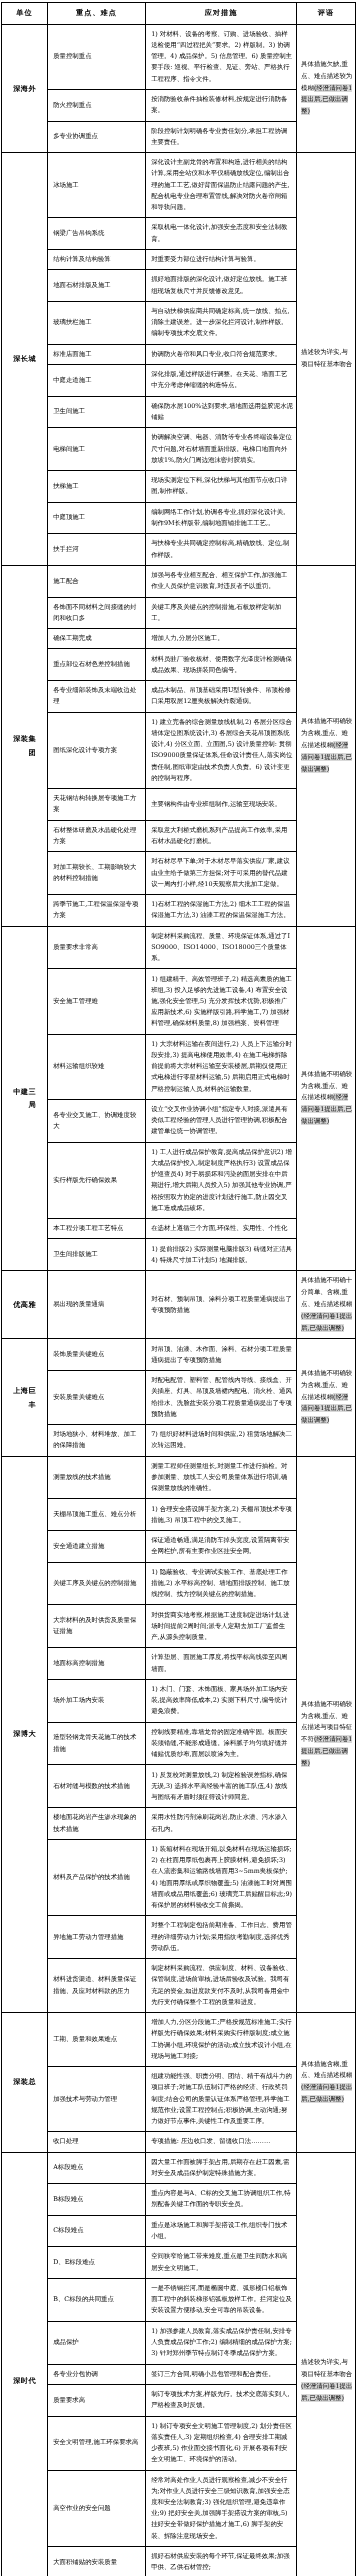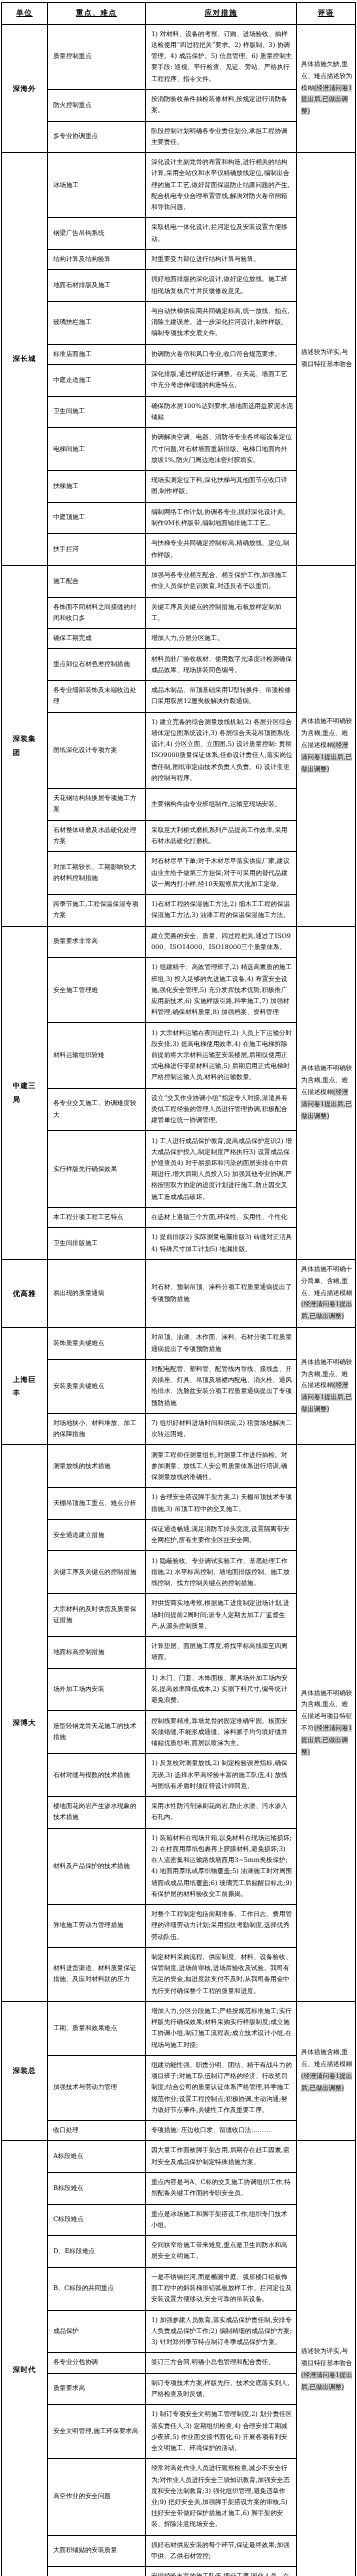--- a/index.html
+++ b/index.html
@@ -7,22 +7,22 @@
   .page{width:357px;margin:0 auto;padding:1px 0;}
   table{border-collapse:collapse;table-layout:fixed;width:355px;margin:1px;
     border:1px solid #000;}
   col.c-unit{width:46px;}
   col.c-point{width:98px;}
   col.c-measure{width:151px;}
   col.c-remark{width:59px;}
   th,td{border:0.5px solid #000;vertical-align:middle;
     font-size:6.4px;line-height:1.75;word-break:break-all;}
   thead th{font-size:7.2px;font-weight:bold;text-align:center;padding:4.1px 1px;
-    letter-spacing:1px;text-decoration:underline;}
-  td.unit-cell{font-size:7.2px;font-weight:bold;text-align:left;
+    letter-spacing:1px;}
+  td.unit-cell{font-size:7.2px;font-weight:bold;text-align:right;
     padding:2.1px 10.8px;letter-spacing:0.5px;line-height:1.9;}
   td.point-cell{padding:4.1px 3.1px 4.1px 5.2px;}
   td.measure-cell{padding:4.1px 3.1px 4.1px 5.2px;}
   td.remark-cell{padding:4.1px 2.1px 4.1px 4.1px;vertical-align:middle;line-height:1.85;}
   td.remark-cell .hl{background:#d9d9d9;}
 </style>
 </head>
 <body>
 
 <div class="page">
@@ -57,21 +57,21 @@
           <td class="measure-cell">阶段控制计划明确各专业责任划分,承担工程协调主要责任。</td>
         </tr>
         <tr>
           <td class="unit-cell" rowspan="12">深长城</td>
           <td class="point-cell">冰场施工</td>
           <td class="measure-cell">深化设计主副龙骨的布置和构造,进行相关的结构计算,采用全站仪和水平仪精确放线定位,编制出合理的施工工艺,做好背面保温防止结露问题的产生,配合机电专业合理布置管线,解决对防火卷帘闸箱和导轨问题。</td>
           <td class="remark-cell" rowspan="12"><span>描述较为详实,与项目特征基本吻合</span></td>
         </tr>
         <tr>
           <td class="point-cell">钢梁广告吊钩系统</td>
-          <td class="measure-cell">采取机电一体化设计,拦河定位及安装设置方便移动。</td>
+          <td class="measure-cell">采取机电一体化设计,加强安全态度和安全法制教育。</td>
         </tr>
         <tr>
           <td class="point-cell">结构计算及结构验算</td>
           <td class="measure-cell">对重要受力部位进行结构计算与验算。</td>
         </tr>
         <tr>
           <td class="point-cell">地面石材排版及施工</td>
           <td class="measure-cell">抓好地面排版的深化设计,做好定位放线。施工班组现场复核尺寸并反馈修改意见。</td>
         </tr>
         <tr>
@@ -144,21 +144,21 @@
           <td class="point-cell">对加工期较长、工期影响较大的材料控制措施</td>
           <td class="measure-cell">对石材尽早下单;对于木材尽早落实供应厂家,建议由业主给予做第三方担保;对于可采用的替代品建议一周内打小样,经10天观察后大批加工定做。</td>
         </tr>
         <tr>
           <td class="point-cell">跨季节施工,工程保温保湿专项方案</td>
           <td class="measure-cell">1)石材工程的保湿施工方法,2) 细木工工程的保温保湿施工方法,3) 油漆工程的保温保湿施工方法。</td>
         </tr>
         <tr>
           <td class="unit-cell" rowspan="7">中建三局</td>
           <td class="point-cell">质量要求非常高</td>
-          <td class="measure-cell">建立完善的安全、质量、四过程把关,通过了ISO9000、ISO14000、ISO18000三个质量体系。</td>
+          <td class="measure-cell">制定材料采购流程、质量、环境保证体系,通过了ISO9000、ISO14000、ISO18000三个质量体系。</td>
           <td class="remark-cell" rowspan="7"><span>具体措施不明确较为含糊,重点、难点描述模糊</span><span class="hl">(经澄清问卷1提出后,已做出调整)</span></td>
         </tr>
         <tr>
           <td class="point-cell">安全施工管理难</td>
           <td class="measure-cell">1) 组建精干、高效管理班子,2) 精选高素质的施工班组,3) 投入足够的先进施工设备,4) 布置安全设施,强化安全管理,5) 充分发挥技术优势,积极推广应用新技术,6) 实施样版引路,科学施工,7) 加强材料管理,确保材料质量,8) 加强档案、资料管理</td>
         </tr>
         <tr>
           <td class="point-cell">材料运输组织较难</td>
           <td class="measure-cell">1) 大宗材料运输在夜间进行,2) 人员上下运输分时段安排,3) 提高电梯使用效率,4) 在施工电梯拆除前提前将大宗材料运输至安装楼层,后期仅使用正式电梯进行零星材料运输,5) 后期启用正式电梯时严格控制运输人员,材料的运输数量。</td>
         </tr>
@@ -248,21 +248,21 @@
           <td class="point-cell">异地施工劳动力管理措施</td>
           <td class="measure-cell">对整个工程制定包括前期准备、工作日志、费用管理的详细劳动力计划;采用指纹考勤制度,选择优秀劳动队伍。</td>
         </tr>
         <tr>
           <td class="point-cell">材料进货渠道、材料质量保证措施、及应对材料款的压力</td>
           <td class="measure-cell">制定材料采购流程、供应制度、材料、设备验收、保管制度,进场前审核,进场后验收及试验。我司有充足的资金,如进度款支付不及时,从我司备用金中先行支付确保整个工程的质量和进度。</td>
         </tr>
         <tr>
           <td class="unit-cell" rowspan="3">深装总</td>
           <td class="point-cell">工期、质量和效果难点</td>
-          <td class="measure-cell">增加人力,分区分段施工;严格按规范标准施工;实行样版先行确保效果;材料采购实行样版制度;成立施工协调小组,制订施工流程表;成立技术设计小组,在现场与施工对接;</td>
+          <td class="measure-cell">增加人力,分区分段施工;严格按规范标准施工;实行样版先行确保效果;材料采购实行样版制度;成立施工协调小组,环境保护的活动;成立技术设计小组,在现场与施工对接;</td>
           <td class="remark-cell" rowspan="3"><span>具体措施含糊,重点、难点描述模糊</span><span class="hl">(经澄清问卷1提出后,已做出调整)</span></td>
         </tr>
         <tr>
           <td class="point-cell">加强技术与劳动力管理</td>
           <td class="measure-cell">组建功能性强、职责分明、团结、精干有战斗力的项目班子;对施工队伍制订严格的经济、行政奖罚制度;结合公司的质量认证体系严格管理,科学施工规范作业;设置工程控制点;积极协调,主动沟通;努力做好节点事件,关键性工作及重要工序。</td>
         </tr>
         <tr>
           <td class="point-cell">收口处理</td>
           <td class="measure-cell">专项措施: 压边收口发、留缝收口法………</td>
         </tr>

